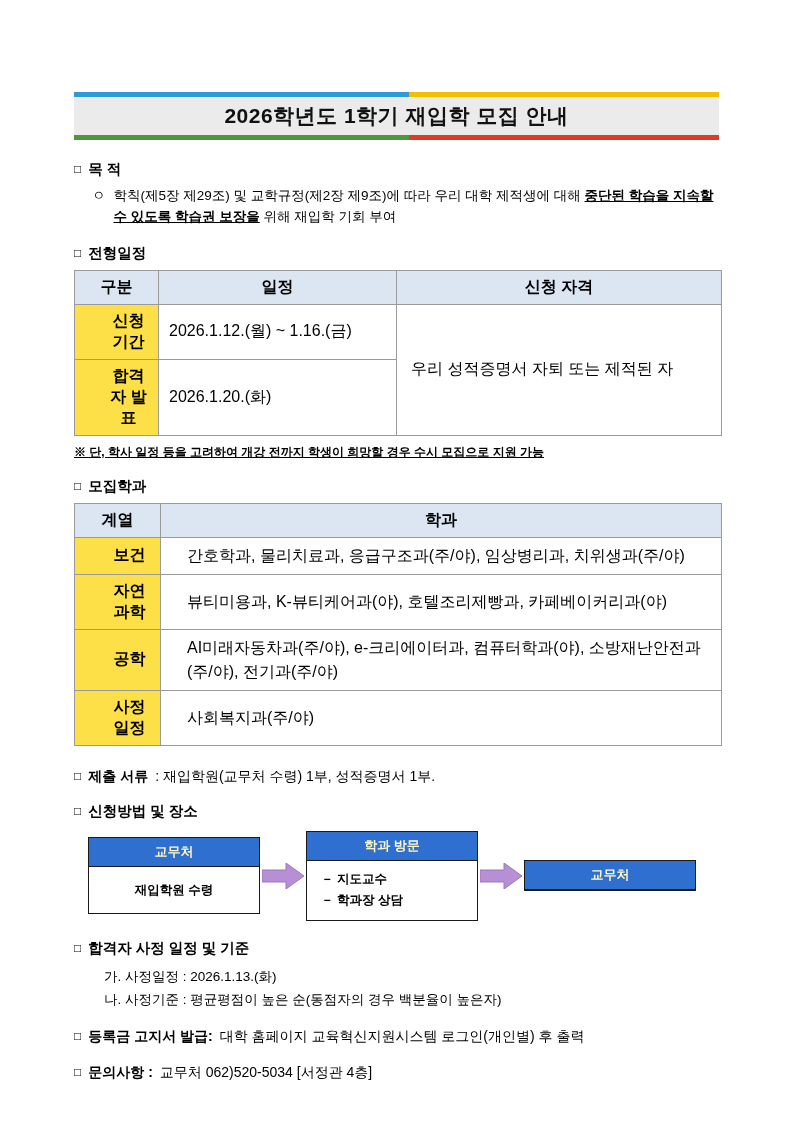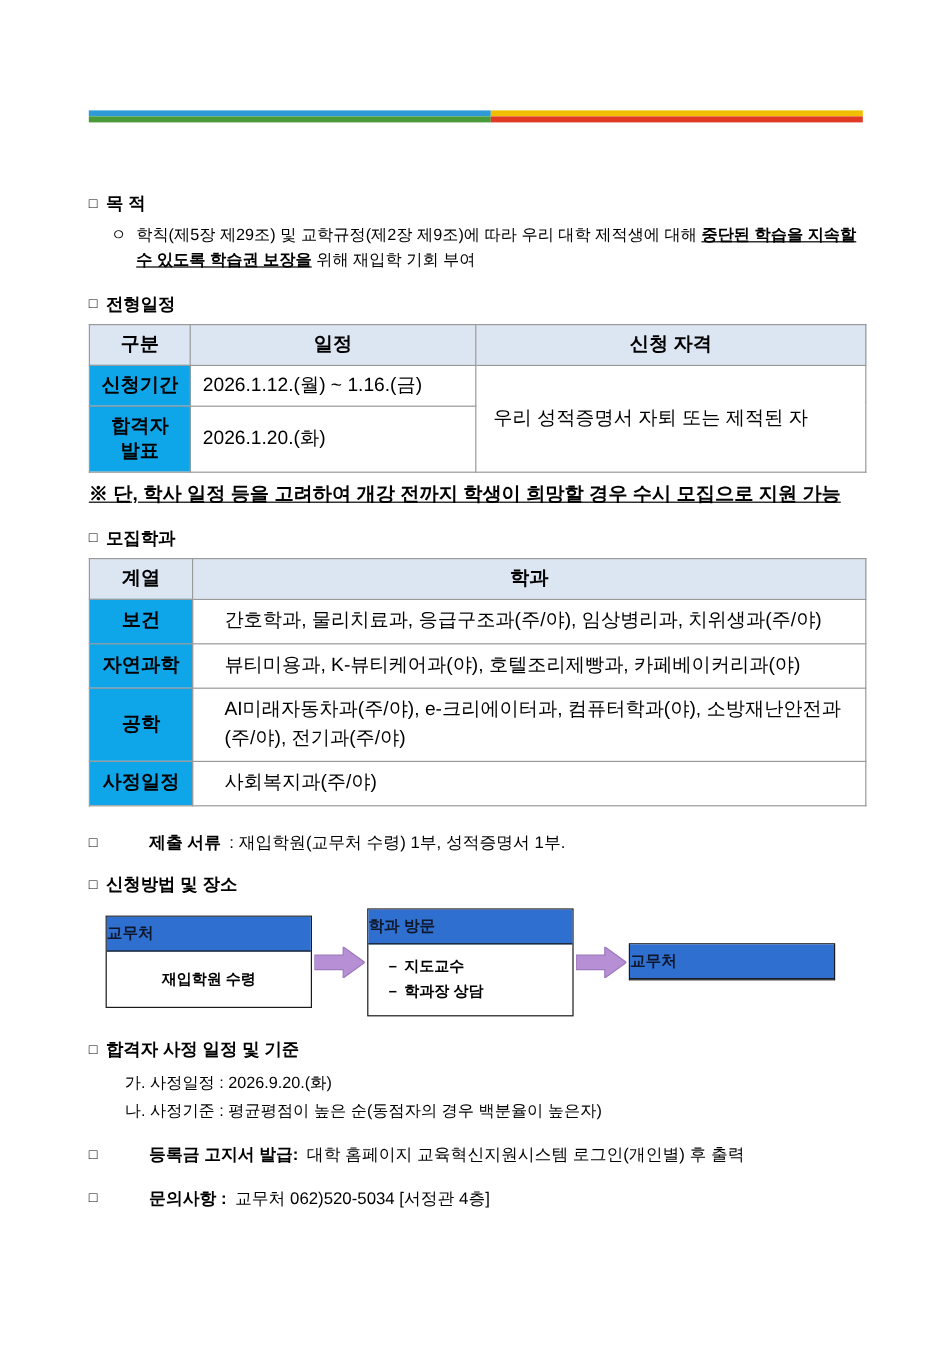--- a/index.html
+++ b/index.html
@@ -103,51 +103,53 @@
   table.sched thead th, table.dept thead th {
     background: #dce6f2;
     font-weight: bold;
     text-align: center;
     height: 26px;
   }
   table.sched td.rowhead, table.dept td.rowhead {
     text-align: center;
     font-weight: bold;
     width: 84px;
-    background: #0ea5e9;
+    background: #fde047;
+    padding-left: 32px;
   }
   table.sched td.c2 { width: 238px; padding-left: 10px; }
   table.sched td.c3 { padding-left: 14px; }
   table.sched td { height: 30px; }
 
   table.dept td.rowhead { width: 86px; }
   table.dept td.body { padding-left: 26px; line-height: 1.5; }
 
   .note {
     margin-top: 8px;
-    font-size: 16px;
+    font-size: 12px;
     font-weight: bold;
     text-decoration: underline;
   }
 
   
   .flow {
     display: flex;
     align-items: center;
     margin: 10px 0 0 14px;
   }
   .flow-box {
     border: 1px solid #1a1a1a;
     width: 172px;
     background: #fff;
   }
   .flow-box .fb-head {
     background: #2f6fd0;
-    color: #0f172a;
-    font-weight: bold;
+    color: #fef9c3;
+    font-weight: bold;
+    text-align: center;
     padding: 5px 0;
     font-size: 13px;
     border-bottom: 1px solid #1a1a1a;
   }
   .flow-box .fb-body {
     padding: 10px 8px;
     text-align: center;
     font-size: 12.5px;
     font-weight: bold;
     min-height: 46px;
@@ -172,32 +174,35 @@
 
   .sub-lines { margin: 4px 0 0 30px; font-size: 13.5px; line-height: 1.75; }
 
   .tail-line {
     display: flex;
     gap: 7px;
     align-items: baseline;
     font-size: 14px;
     margin-bottom: 4px;
   }
-  .tail-line .t-bold { font-weight: bold; margin-left: 36px; }
+  .tail-line .t-bold { font-weight: bold; }
   .tail-line .t-rest { font-weight: normal; }
 </style>
 </head>
 <body>
 
 <div class="page">
 
   <div class="title-wrap">
     <div class="title-bar-top">
       <div class="seg1"></div>
       <div class="seg2"></div>
+    </div>
+    <div class="title-mid">
+      <div class="doc-title">2026학년도 1학기 재입학 모집 안내</div>
     </div>
     <div class="title-bar-bot">
       <div class="seg1"></div>
       <div class="seg2"></div>
     </div>
   </div>
 
   <div class="content">
 
     <div class="block">
@@ -320,21 +325,21 @@
 
       </div>
     </div>
 
     <div class="block" style="margin-top:18px;">
       <div class="sec-head">
         <span class="sq">□</span>
         <span>합격자 사정 일정 및 기준</span>
       </div>
       <div class="sub-lines">
-        <div>가. 사정일정 : 2026.9.20.(화)</div>
+        <div>가. 사정일정 : 2026.1.13.(화)</div>
         <div>나. 사정기준 : 평균평점이 높은 순(동점자의 경우 백분율이 높은자)</div>
       </div>
     </div>
 
     <div class="block" style="margin-top:16px;">
       <div class="tail-line">
         <span class="sq">□</span>
         <span class="t-bold">등록금 고지서 발급:</span>
         <span class="t-rest"> 대학 홈페이지 교육혁신지원시스템 로그인(개인별) 후 출력</span>
       </div>

